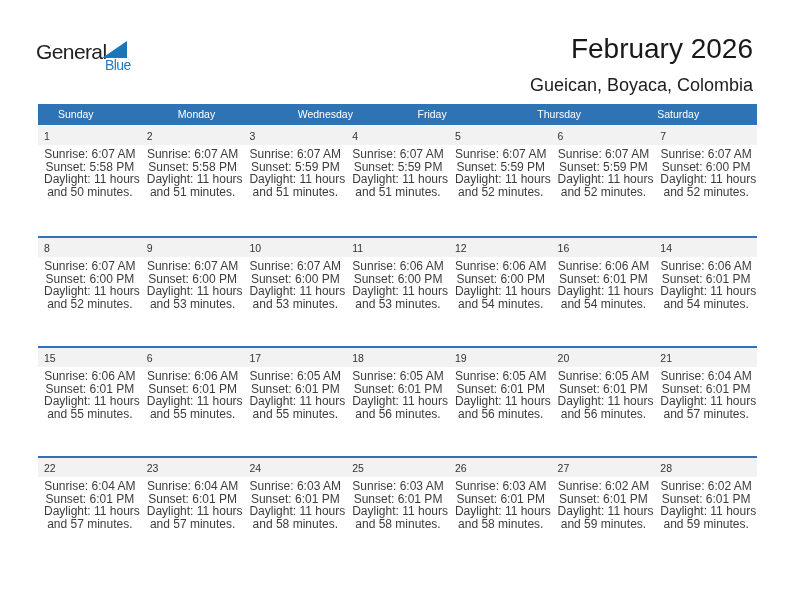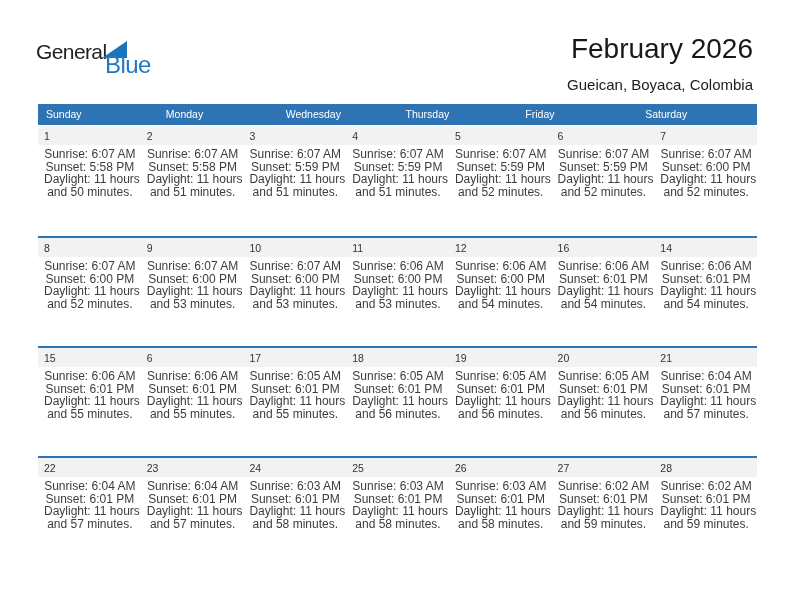--- a/index.html
+++ b/index.html
@@ -7,30 +7,30 @@
     width:792px; height:612px; background:#ffffff;
     font-family:"Liberation Sans", sans-serif;
     --blue:#2E74B5; --band:#F2F2F2; --ink:#3C3C3C; --logoblue:#1B75BB;
   }
   .page { position:relative; width:792px; height:612px; background:#fff; overflow:hidden; }
 
   
   .logo { position:absolute; left:36px; top:43px; width:120px; height:36px; }
   .logo-general { position:absolute; left:0; top:0; font-size:21px; letter-spacing:-0.6px; color:#232020; line-height:18px; }
   .logo-triangle { position:absolute; left:66px; top:-2px; width:25px; height:17px; background:var(--logoblue); }
-  .logo-blue { position:absolute; left:69px; top:13px; font-size:24px; letter-spacing:-0.6px; color:#2079C2; line-height:18px; }
+  .logo-blue { position:absolute; left:69px; top:13px; font-size:14px; letter-spacing:-0.6px; color:#2079C2; line-height:18px; }
 
   
   .title { position:absolute; top:34px; right:39px; font-size:28px; color:#181818; line-height:30px; }
-  .subtitle { position:absolute; top:76px; right:39px; font-size:15px; color:#1c1c1c; line-height:18px; }
+  .subtitle { position:absolute; top:76px; right:39px; font-size:18px; color:#1c1c1c; line-height:18px; }
 
   
   .calendar { position:absolute; left:38px; top:104px; width:719px; }
   .hdr-row { display:flex; height:21px; background:var(--blue); }
-  .hdr-cell { flex:1 1 0; color:#ffffff; font-size:10.5px; line-height:21px; padding-left:8px; box-sizing:border-box; overflow:hidden; white-space:nowrap; }
+  .hdr-cell { flex:1 1 0; color:#ffffff; font-size:10.5px; line-height:21px; padding-left:20px; box-sizing:border-box; overflow:hidden; white-space:nowrap; }
   .week-row { display:flex; height:110px; border-top:2px solid var(--blue); box-sizing:border-box; }
   .week-row.first { border-top:none; margin-top:1px; height:110px; }
   .day-cell { flex:1 1 0; box-sizing:border-box; overflow:hidden; }
   .day-band { height:19px; background:var(--band); display:flex; align-items:center; padding-left:6px; box-sizing:border-box; }
   .day-num { font-size:10.5px; color:#333333; }
   .day-info { padding:3px 5px 0 6px; font-size:12px; line-height:12.7px; color:var(--ink);text-align:center; }
   .info-line { white-space:nowrap; }
 </style>
 </head>
 <body style="--blue: #2E74B5; --band: #F2F2F2; --ink: #3C3C3C; --logoblue: #1B75BB;">
@@ -44,22 +44,22 @@
   </div>
 
   <div class="title">February 2026</div>
   <div class="subtitle">Gueican, Boyaca, Colombia</div>
 
   <div class="calendar">
     <div class="hdr-row">
         <div class="hdr-cell">Sunday</div>
         <div class="hdr-cell">Monday</div>
         <div class="hdr-cell">Wednesday</div>
+        <div class="hdr-cell">Friday</div>
         <div class="hdr-cell">Thursday</div>
-        <div class="hdr-cell">Friday</div>
         <div class="hdr-cell">Saturday</div>
       </div>
     <div>
         <div class="week-row first">
           <div class="day-cell">
             <div class="day-band">
               <span class="day-num">1</span>
             </div>
             <div class="day-info">
               <div class="info-line">Sunrise: 6:07 AM</div>

